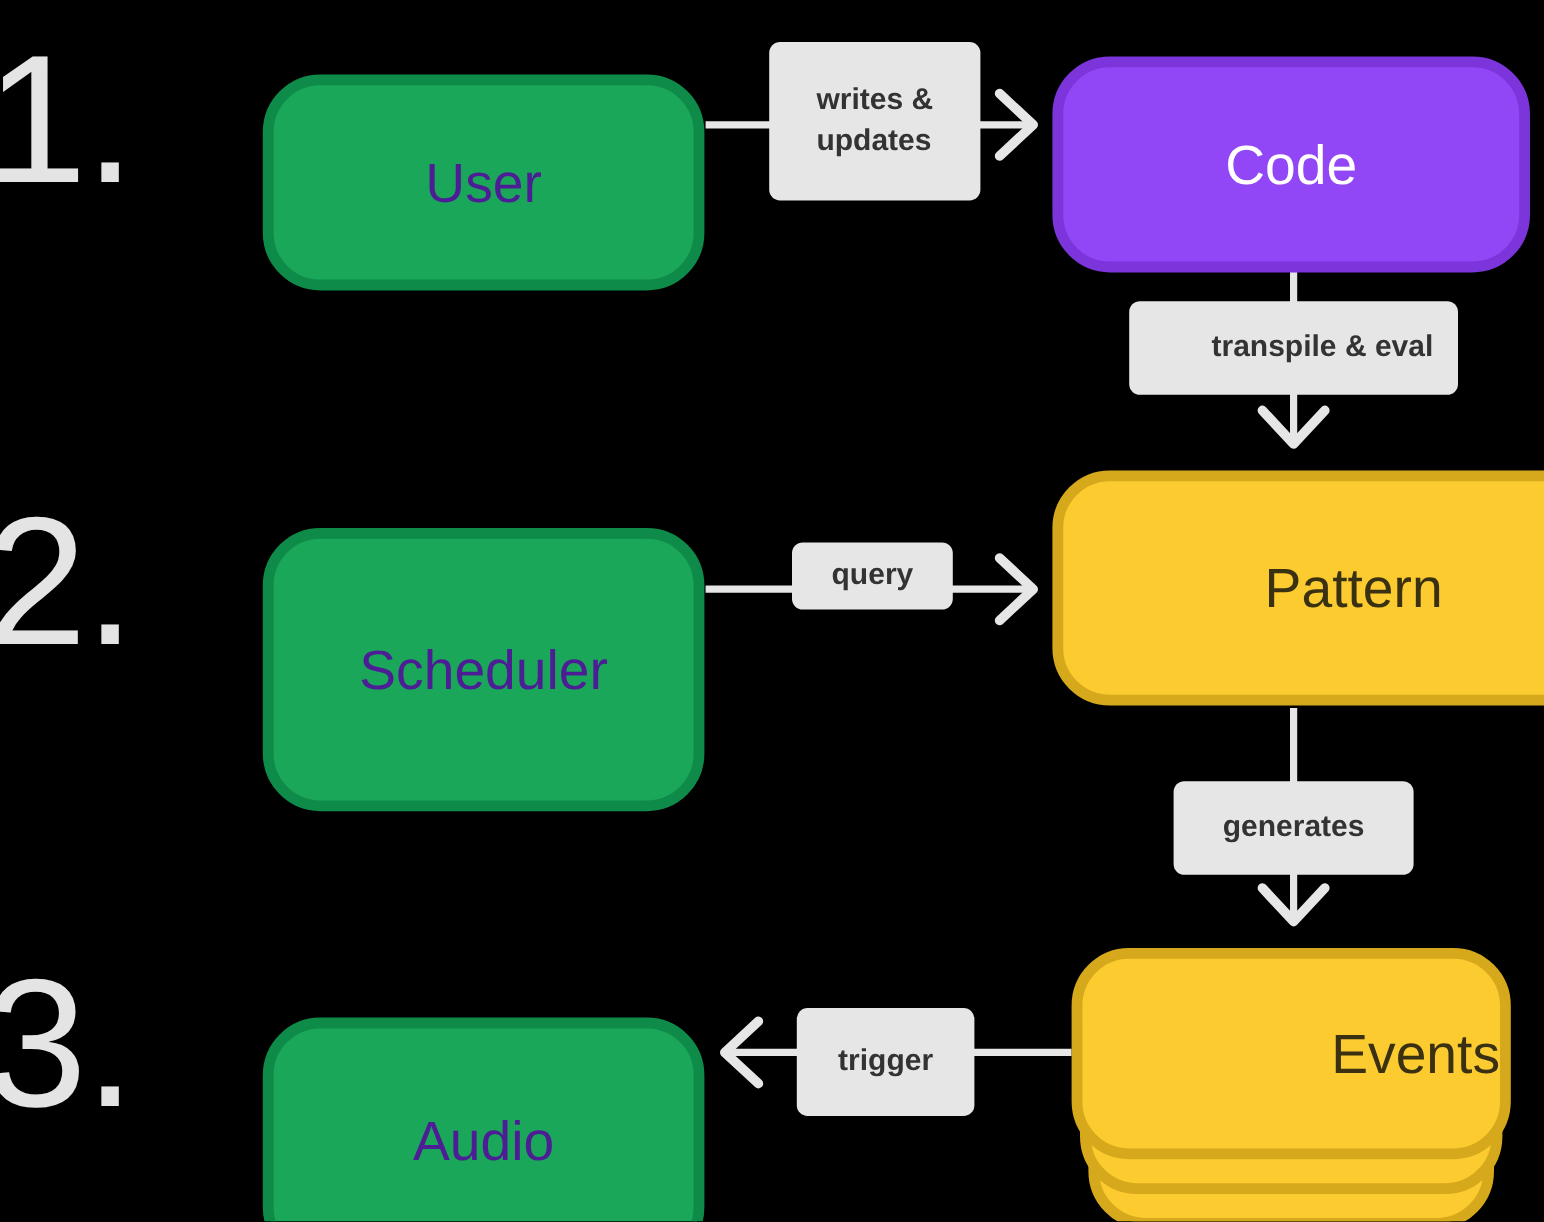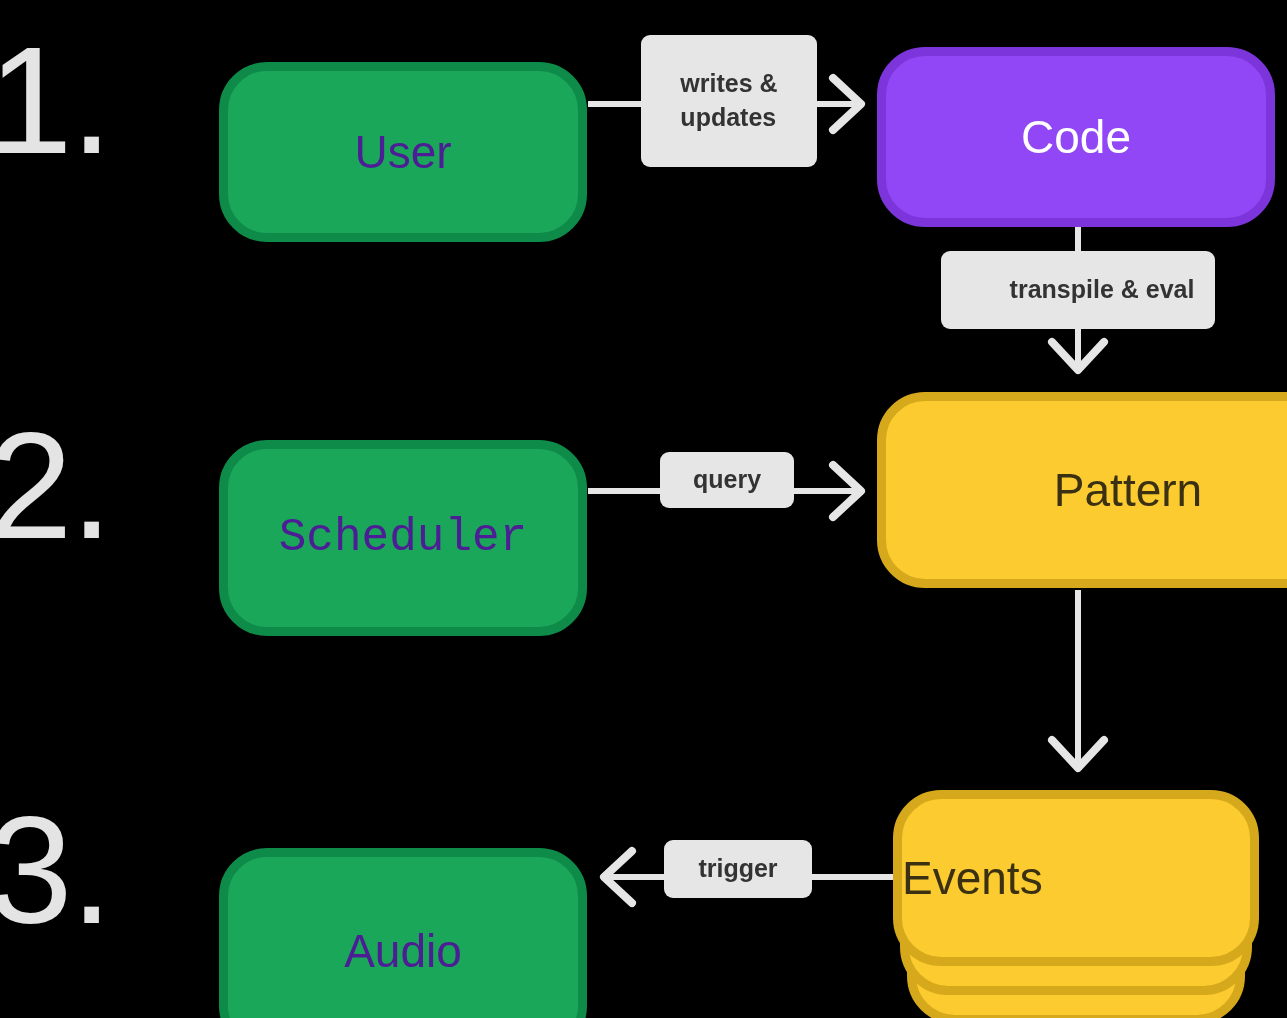--- a/index.html
+++ b/index.html
@@ -73,21 +73,21 @@
     position: absolute;
     box-sizing: border-box;
     border-radius: 48px;
     border: 9px solid #D6A81B;
     background: #FBCB2F;
   }
   .stack-layer.l3 { left: 14px;  top: 58px;  width: 338px; height: 176px; z-index: 1; }
   .stack-layer.l2 { left: 7px;   top: 29px;  width: 352px; height: 176px; z-index: 2; }
   .stack-layer.l1 {
     left: 0; top: 0; width: 366px; height: 176px; z-index: 3;
-    display: flex; align-items: center; justify-content: flex-start;
+    display: flex; align-items: center; justify-content: flex-end;
     font-size: 46px; color: #3A3012;
     font-family: "Liberation Sans", sans-serif;
   }
 
   
   .edge-svg {
     position: absolute;
     left: 0;
     top: 0;
     width: 1287px;
@@ -152,21 +152,21 @@
   </svg>
 
   <div class="node green" style="left:219px; top:14px; width:368px; height:180px;">
     <span>User</span>
   </div>
 
   <div class="node purple" style="left:877px; top:14px; width:398px; height:180px;margin-top:33px;">
     <span>Code</span>
   </div>
 
-  <div class="node green" style="left:219px; top:392px; width:368px; height:196px;font-family:Liberation Mono, monospace;">
+  <div class="node green" style="left:219px; top:392px; width:368px; height:236px;">
     <span>Scheduler</span>
   </div>
 
   <div class="node yellow" style="left:877px; top:392px; width:458px; height:196px;padding-left:44px;">
     <span>Pattern</span>
   </div>
 
   <div class="node green" style="left:219px; top:800px; width:368px; height:206px;">
     <span>Audio</span>
   </div>
@@ -179,16 +179,17 @@
     </div>
   </div>
 
   <div class="edge-label" style="left:641px; top:35px; width:176px; height:132px;">writes &amp;
 updates</div>
 
   <div class="edge-label" style="left:941px; top:251px; width:274px; height:78px;padding-left:48px;">transpile &amp; eval</div>
 
   <div class="edge-label" style="left:660px; top:452px; width:134px; height:56px;">query</div>
 
+  <div class="edge-label" style="left:978px; top:651px; width:200px; height:78px;">generates</div>
 
-  <div class="edge-label" style="left:664px; top:840px; width:148px; height:58px;">trigger</div>
+  <div class="edge-label" style="left:664px; top:840px; width:148px; height:90px;">trigger</div>
 
 </div>
 
 </body></html>

